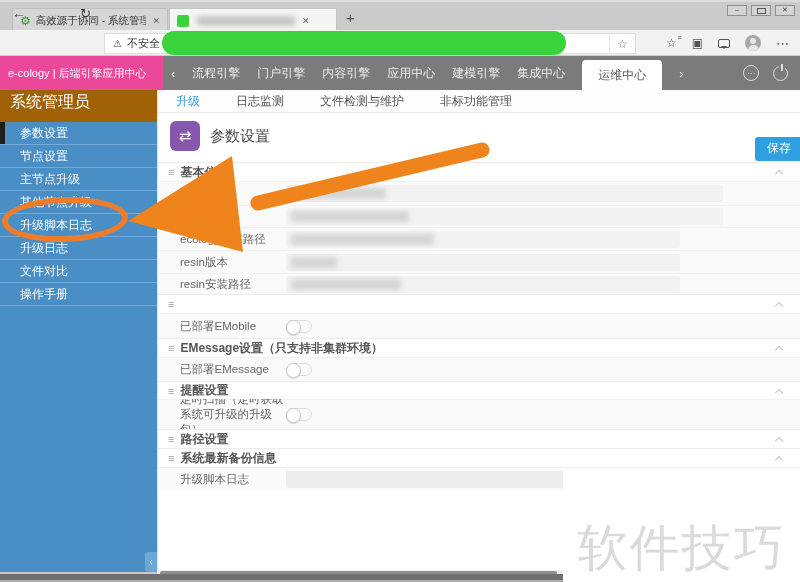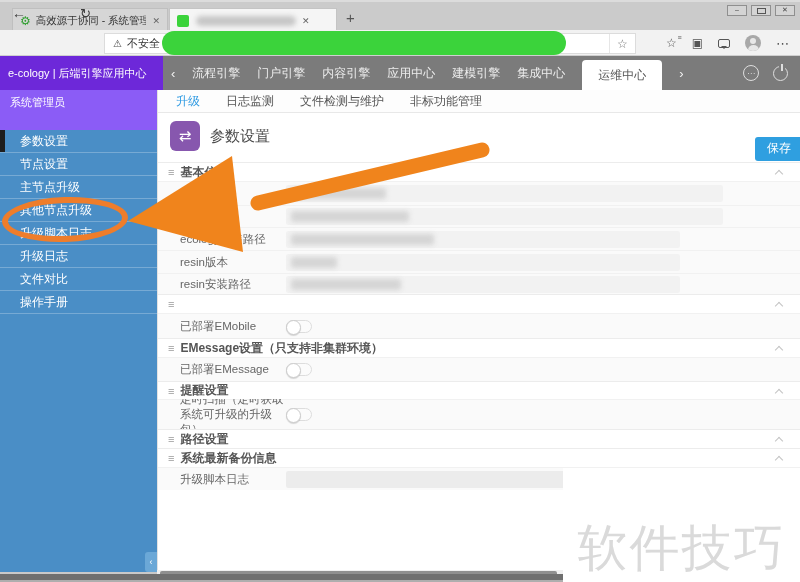--- a/index.html
+++ b/index.html
@@ -34,44 +34,44 @@
   .ic-favlist::after{content:"\2261";position:absolute;right:-5px;top:-2px;font-size:7px;color:#555}
   .ic-hub{font-size:12px}
   .ic-feedback{width:12px;height:9px;border:1.2px solid #555;border-radius:2px;position:relative}
   .ic-feedback::after{content:"";position:absolute;left:2px;bottom:-5px;border:3px solid transparent;border-top-color:#555}
   .avatar{width:16px;height:16px;border-radius:50%;background:#a8a8a8;position:relative;overflow:hidden}
   .avatar::before{content:"";position:absolute;left:5px;top:3px;width:6px;height:6px;border-radius:50%;background:#e8e8e8}
   .avatar::after{content:"";position:absolute;left:2.5px;top:10px;width:11px;height:7px;border-radius:50% 50% 0 0/70% 70% 0 0;background:#e8e8e8}
   .ic-dots{font-size:13px;letter-spacing:1px}
 
   
-  .brand{position:absolute;left:0;top:56px;width:163px;height:34px;background:#6d28d9;color:#fff;font-size:11px;
+  .brand{position:absolute;left:0;top:56px;width:163px;height:34px;background:#ec4899;color:#fff;font-size:11px;
     line-height:34px;padding-left:8px;white-space:nowrap;z-index:2}
   .topnav{position:absolute;left:163px;top:56px;right:0;height:34px;background:#7b7b7b;display:flex;align-items:center;
     gap:17px;padding-left:8px;color:#ededed;font-size:12px}
   .chev{color:#f2f2f2;font-size:13px}
   .nav-item{white-space:nowrap}
   .nav-item--active{align-self:flex-end;height:30px;display:flex;align-items:center;background:#fff;color:#555;
     padding:0 16px;border-radius:4px 4px 0 0}
   .topnav-right{margin-left:auto;display:flex;align-items:center;gap:14px;margin-right:12px}
   .circ{width:16px;height:16px;border:1.5px solid #dedede;border-radius:50%;color:#dedede;display:flex;align-items:center;justify-content:center;font-size:8px}
   .power{width:15px;height:15px;border:1.5px solid #dedede;border-radius:50%;position:relative}
   .power::before{content:"";position:absolute;left:4.5px;top:-3px;width:2px;height:7px;background:#dedede;
     border-left:2px solid #7b7b7b;border-right:2px solid #7b7b7b}
 
   .sidebar{position:absolute;left:0;top:90px;width:157px;height:482px;background:#4a8ec6}
-  .sb-head{height:40px;line-height:24px;background:#8b5cf6;color:#fff;font-size:11px;padding-left:10px}
+  .sb-head{height:32px;line-height:24px;background:#a16207;color:#fff;font-size:16px;padding-left:10px}
   .sb-item{position:relative;height:23px;line-height:22px;color:#fff;font-size:12px;padding-left:20px;border-bottom:1px solid rgba(255,255,255,.25)}
   .sb-item--active::before{content:"";position:absolute;left:0;top:0;width:5px;height:100%;background:#1e1e1e}
   .sb-collapse{position:absolute;right:0;top:462px;width:12px;height:20px;background:#6ba8d7;border-radius:3px 0 0 3px;
     color:#fff;font-size:9px;display:flex;align-items:center;justify-content:center}
 
   .content{position:absolute;left:157px;top:90px;right:0;height:480px;background:#fff;border-left:1px solid #e2e2e2;
     display:flex;flex-direction:column}
-  .subnav{height:23px;display:flex;align-items:center;gap:26px;padding-left:18px;font-size:12px;color:#555;
+  .subnav{height:23px;display:flex;align-items:center;gap:36px;padding-left:18px;font-size:12px;color:#555;
     border-bottom:1px solid #e8e8e8;background:#fdfdfd;flex-shrink:0}
   .subnav-item--active{color:#2e9ae2}
   .main{flex:1;position:relative;overflow:hidden}
   .pagehead{height:49px;position:relative}
   .pageicon{position:absolute;left:12px;top:8px;width:30px;height:30px;border-radius:6px;background:#8757ae;color:#fff;
     display:flex;align-items:center;justify-content:center;font-size:15px}
   .pagetitle{position:absolute;left:52px;top:14px;font-size:15px;color:#4a4a4a}
   .savebtn{position:absolute;right:-3px;top:24px;background:#2f9fe0;color:#fff;font-size:12px;padding:3px 12px 4px;border-radius:3px;z-index:2}
 
   .sec-head{height:19px;display:flex;align-items:center;border-top:1px solid #ececec;padding-left:10px;position:relative;background:#fff}

